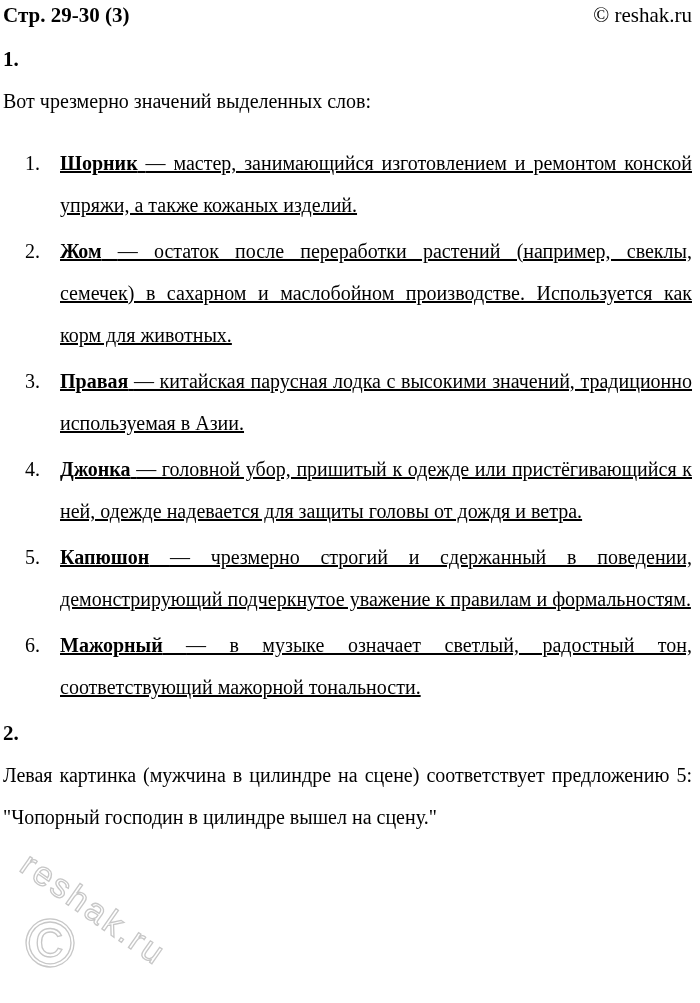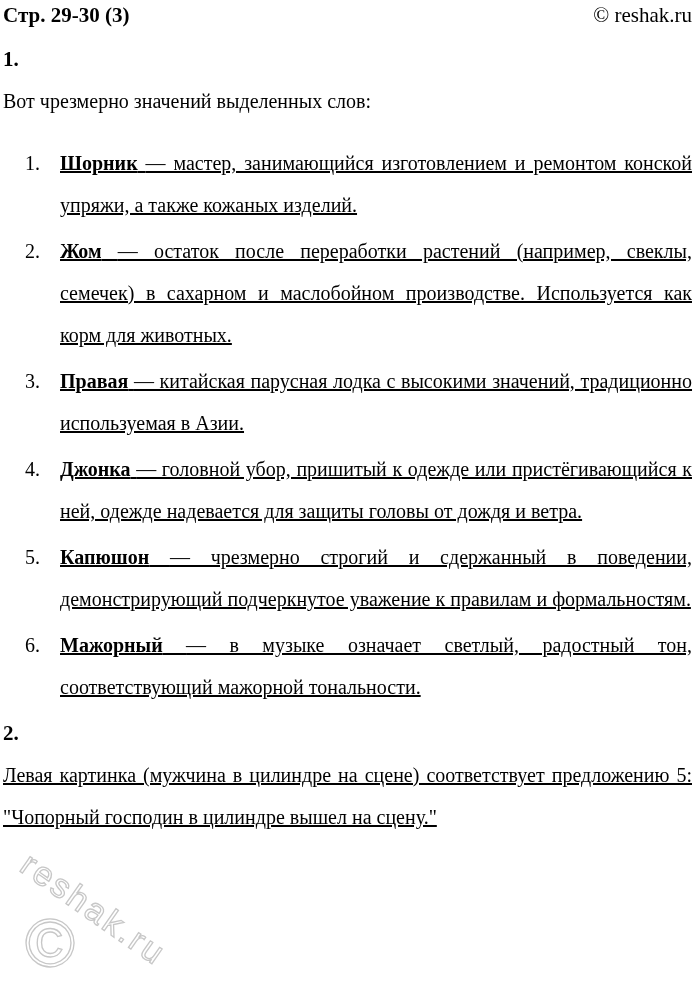--- a/index.html
+++ b/index.html
@@ -40,21 +40,21 @@
   li.def-item .body {
     flex: 1; line-height: 42px;
     text-align: justify;
     text-decoration: underline;
   }
   li.def-item .term { font-weight: bold; }
   .answer-para {
     margin: 10px 0 0 0; line-height: 42px;
     text-align: justify;
   }
-  .answer-para:first-of-type { margin-top: 8px; text-decoration: underline; }
+  .answer-para:first-of-type { margin-top: 8px; }
   .task2 .section-num { margin-top: 12px; }
 </style>
 </head>
 <body>
 
 <div class="watermark">
   <svg width="240" height="177" viewBox="0 0 240 177" xmlns="http://www.w3.org/2000/svg">
     <text x="12" y="44" transform="rotate(35 12 44)" font-family="Liberation Sans, sans-serif" font-size="34" letter-spacing="3" fill="none" stroke="#c7c7c7" stroke-width="1.3">reshak.ru</text>
     <text x="44" y="140" text-anchor="middle" font-family="Liberation Sans, sans-serif" font-size="68" fill="none" stroke="#c7c7c7" stroke-width="1.3">©</text>
   </svg>

